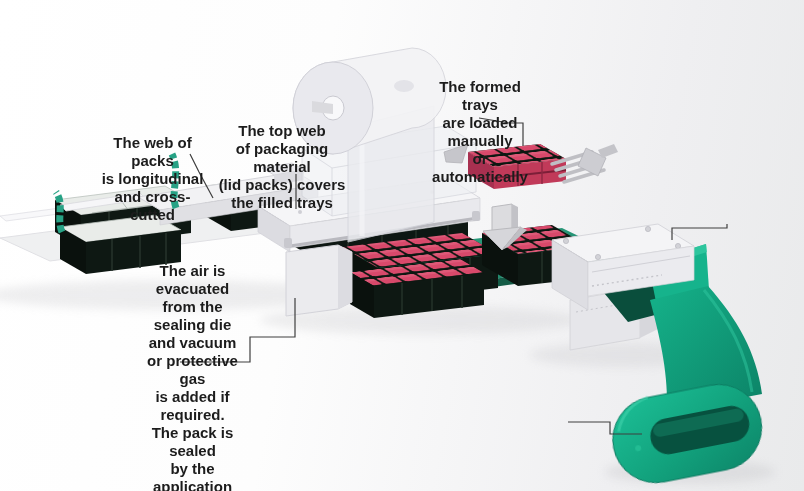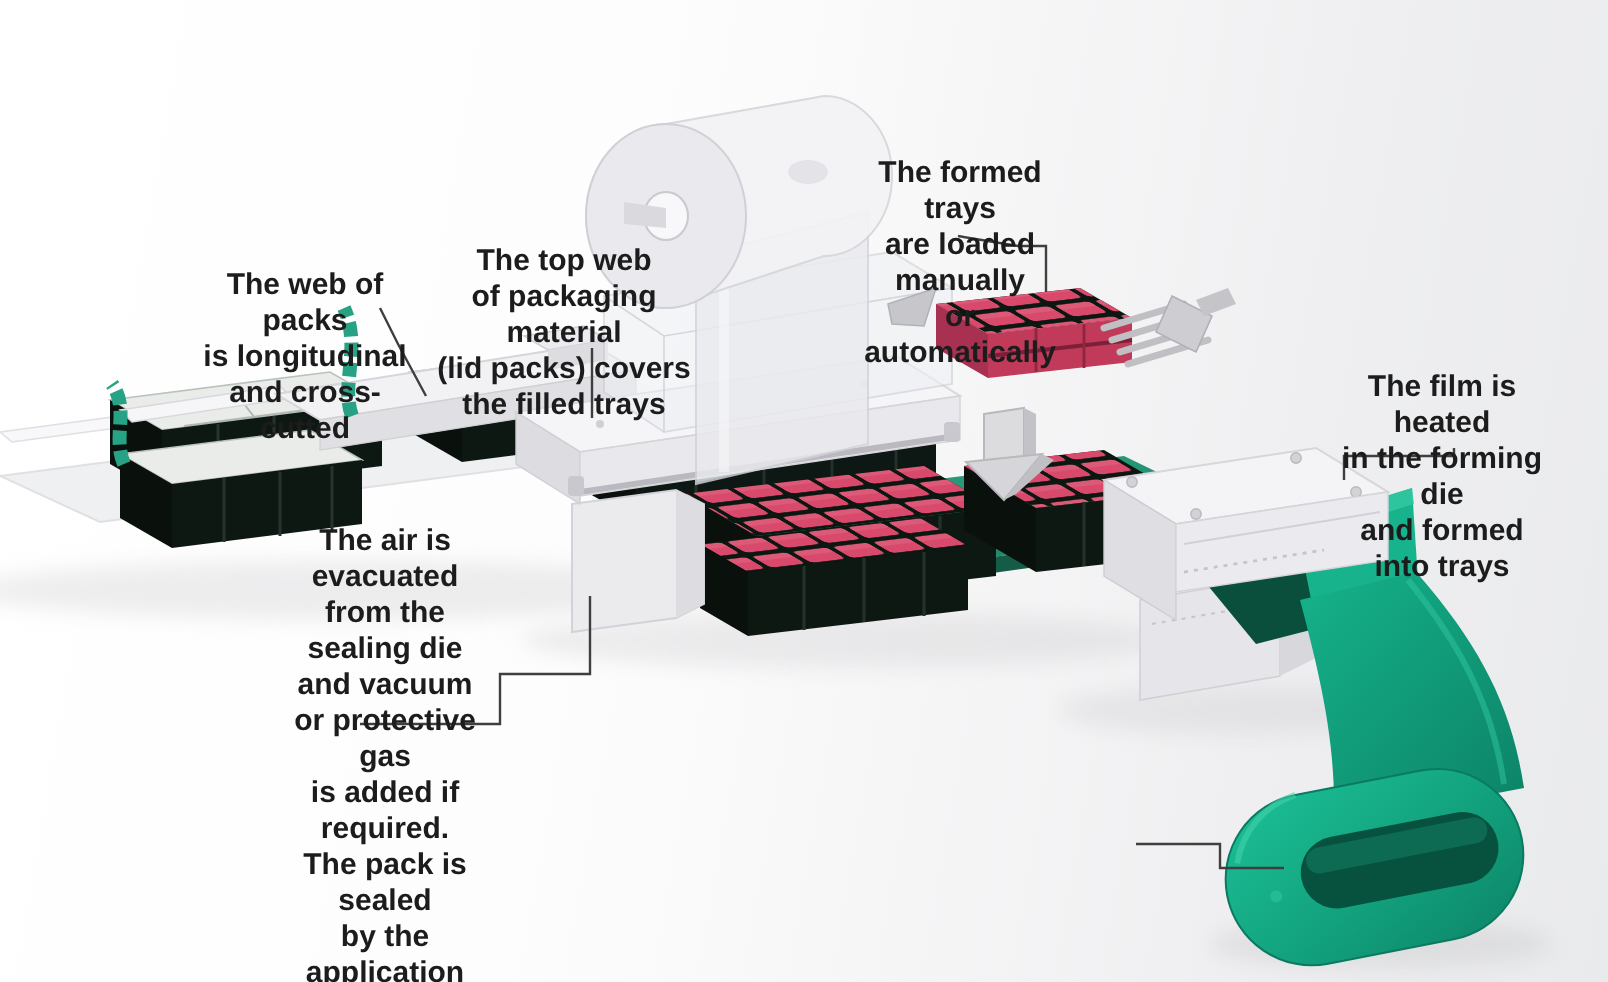--- a/index.html
+++ b/index.html
@@ -229,23 +229,20 @@
 
 <div class="callout" style="left:212px;top:122px;width:140px;">The top web
 of packaging material
 (lid packs) covers
 the filled trays</div>
 
 <div class="callout" style="left:425px;top:78px;width:110px;">The formed trays
 are loaded manually
 or automatically</div>
 
-<div class="callout" style="left:666px;top:185px;width:110px;">The film is heated
-in the forming die
-and formed into trays</div>
 
 <div class="callout" style="left:145px;top:262px;width:95px;">The air is evacuated
 from the sealing die
 and vacuum
 or protective gas
 is added if required.
 The pack is sealed
 by the application
 of heat and pressure</div>
 

